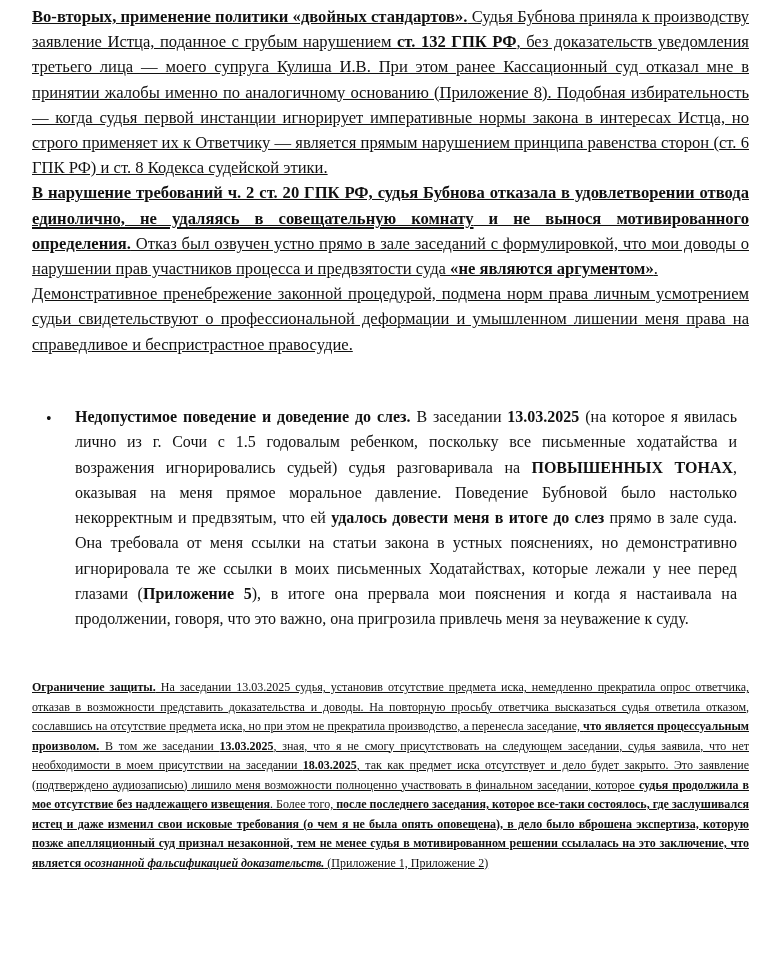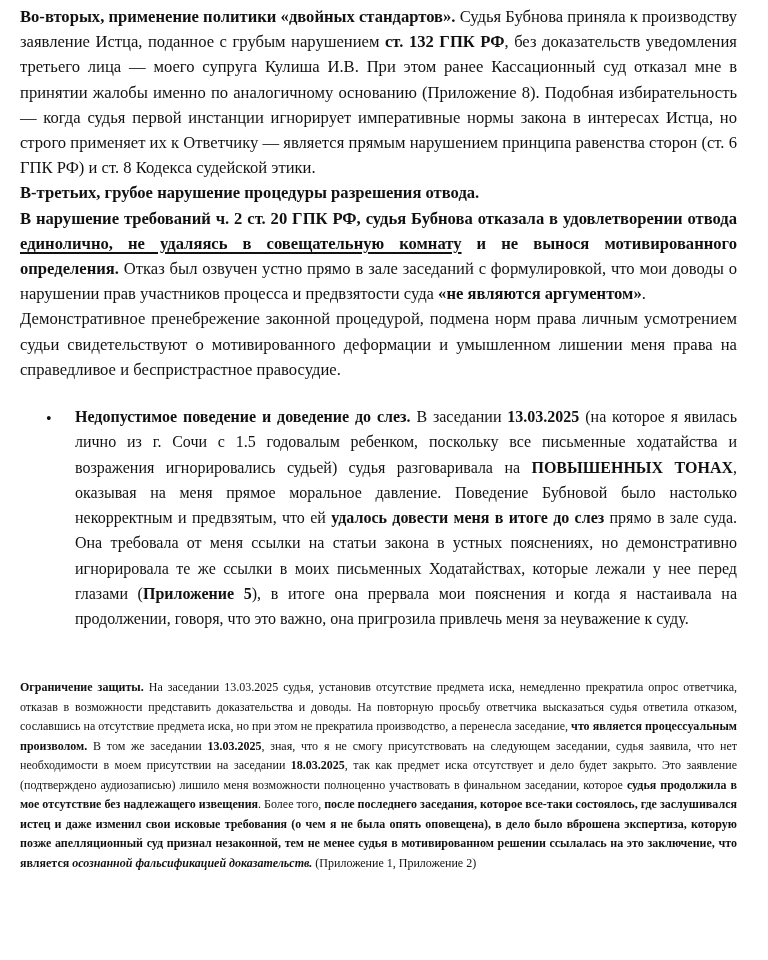--- a/index.html
+++ b/index.html
@@ -3,44 +3,43 @@
 <meta charset="utf-8">
 <style>
   html, body { margin: 0; padding: 0; background: #ffffff; }
   body {
     width: 768px; height: 960px; overflow: hidden; position: relative;
     font-family: "Liberation Serif", "DejaVu Serif", serif;
     color: #111111;
   }
   .page { position: absolute; left: 0; top: 0; width: 768px; height: 960px; }
   .para {
-    position: absolute; left: 20px; width: 717px;
-    font-size: 16.6px; text-align: justify; text-align-last: left;
+    position: absolute; left: 32px; width: 717px;
+    font-size: 16.6px; text-align: justify; text-align-last: left; text-decoration: underline;
   }
   .s1 { top: 4px; line-height: 25.2px; }
   .s1-clip { position: absolute; left: 0; top: 0; width: 768px; height: 381px; overflow: hidden; }
   .bullet-block { position: absolute; left: 75px; width: 662px; top: 404px; line-height: 25.3px; font-size: 16px; text-align: justify; text-align-last: left; }
   .bullet-dot { position: absolute; left: 46px; top: 406px; font-size: 16px; line-height: 25px; }
   .s3 { top: 678px; line-height: 19.5px; font-size: 12px; }
   b, .b { font-weight: bold; }
   i { font-style: italic; }
   .u { text-decoration: underline; text-decoration-thickness: 1.5px; text-underline-offset: 3px; margin-top: 12px; }
   .line { display: block; }
 </style>
 </head>
 <body>
 
 <div class="page">
 
   <div class="s1-clip">
     <div class="para s1">
       <b>Во-вторых, применение политики «двойных стандартов».</b><span> Судья Бубнова приняла к производству заявление Истца, поданное с грубым нарушением </span><b>ст. 132 ГПК РФ</b><span>, без доказательств уведомления третьего лица — моего супруга Кулиша И.В. При этом ранее Кассационный суд отказал мне в принятии жалобы именно по аналогичному основанию (Приложение 8). Подобная избирательность — когда судья первой инстанции игнорирует императивные нормы закона в интересах Истца, но строго применяет их к Ответчику — является прямым нарушением принципа равенства сторон (ст. 6 ГПК РФ) и ст. 8 Кодекса судейской этики.</span>
-      <span class="line"><b>В-третьих, грубое нарушение процедуры разрешения отвода.</b></span>
       <span class="line"><b>В нарушение требований ч. 2 ст. 20 ГПК РФ, судья Бубнова отказала в удовлетворении отвода </b><b class="u">единолично, не удаляясь в совещательную комнату</b><b> и не вынося мотивированного определения.</b><span> Отказ был озвучен устно прямо в зале заседаний с формулировкой, что мои доводы о нарушении прав участников процесса и предвзятости суда </span><b>«не являются аргументом»</b><span>.</span></span>
-      <span class="line">Демонстративное пренебрежение законной процедурой, подмена норм права личным усмотрением судьи свидетельствуют о мотивированного деформации и умышленном лишении меня права на справедливое и беспристрастное правосудие.</span>
+      <span class="line">Демонстративное пренебрежение законной процедурой, подмена норм права личным усмотрением судьи свидетельствуют о профессиональной деформации и умышленном лишении меня права на справедливое и беспристрастное правосудие.</span>
     </div>
   </div>
 
   <div class="bullet-dot">•</div>
   <div class="bullet-block">
     <b>Недопустимое поведение и доведение до слез.</b><span> В заседании </span><b>13.03.2025</b><span> (на которое я явилась лично из г. Сочи с 1.5 годовалым ребенком, поскольку все письменные ходатайства и возражения игнорировались судьей) судья разговаривала на </span><b>ПОВЫШЕННЫХ ТОНАХ</b><span>, оказывая на меня прямое моральное давление. Поведение Бубновой было настолько некорректным и предвзятым, что ей </span><b>удалось довести меня в итоге до слез</b><span> прямо в зале суда. Она требовала от меня ссылки на статьи закона в устных пояснениях, но демонстративно игнорировала те же ссылки в моих письменных Ходатайствах, которые лежали у нее перед глазами (</span><b>Приложение 5</b><span>), в итоге она прервала мои пояснения и когда я настаивала на продолжении, говоря, что это важно, она пригрозила привлечь меня за неуважение к суду.</span>
   </div>
 
   <div class="para s3">
     <b>Ограничение защиты.</b><span>  На заседании 13.03.2025 судья, установив отсутствие предмета иска, немедленно прекратила опрос ответчика, отказав в возможности представить доказательства и доводы. На повторную просьбу ответчика высказаться судья ответила отказом, сославшись на отсутствие предмета иска, но при этом не прекратила производство, а перенесла заседание, </span><b>что является процессуальным произволом.</b><span> В том же заседании </span><b>13.03.2025</b><span>, зная, что я не смогу присутствовать на следующем заседании, судья заявила, что нет необходимости в моем присутствии на заседании </span><b>18.03.2025</b><span>, так как предмет иска отсутствует и дело будет закрыто. Это заявление (подтверждено аудиозаписью) лишило меня возможности полноценно участвовать в финальном заседании, которое </span><b>судья продолжила в мое отсутствие без надлежащего извещения</b><span>. Более того, </span><b>после последнего заседания, которое все-таки состоялось, где заслушивался истец и даже изменил свои исковые требования (о чем я не была опять оповещена), в дело было вброшена экспертиза, которую позже апелляционный суд признал незаконной, тем не менее судья в мотивированном решении ссылалась на это заключение, что является </b><b><i>осознанной фальсификацией доказательств.</i></b><span> (Приложение 1, Приложение 2)</span>

